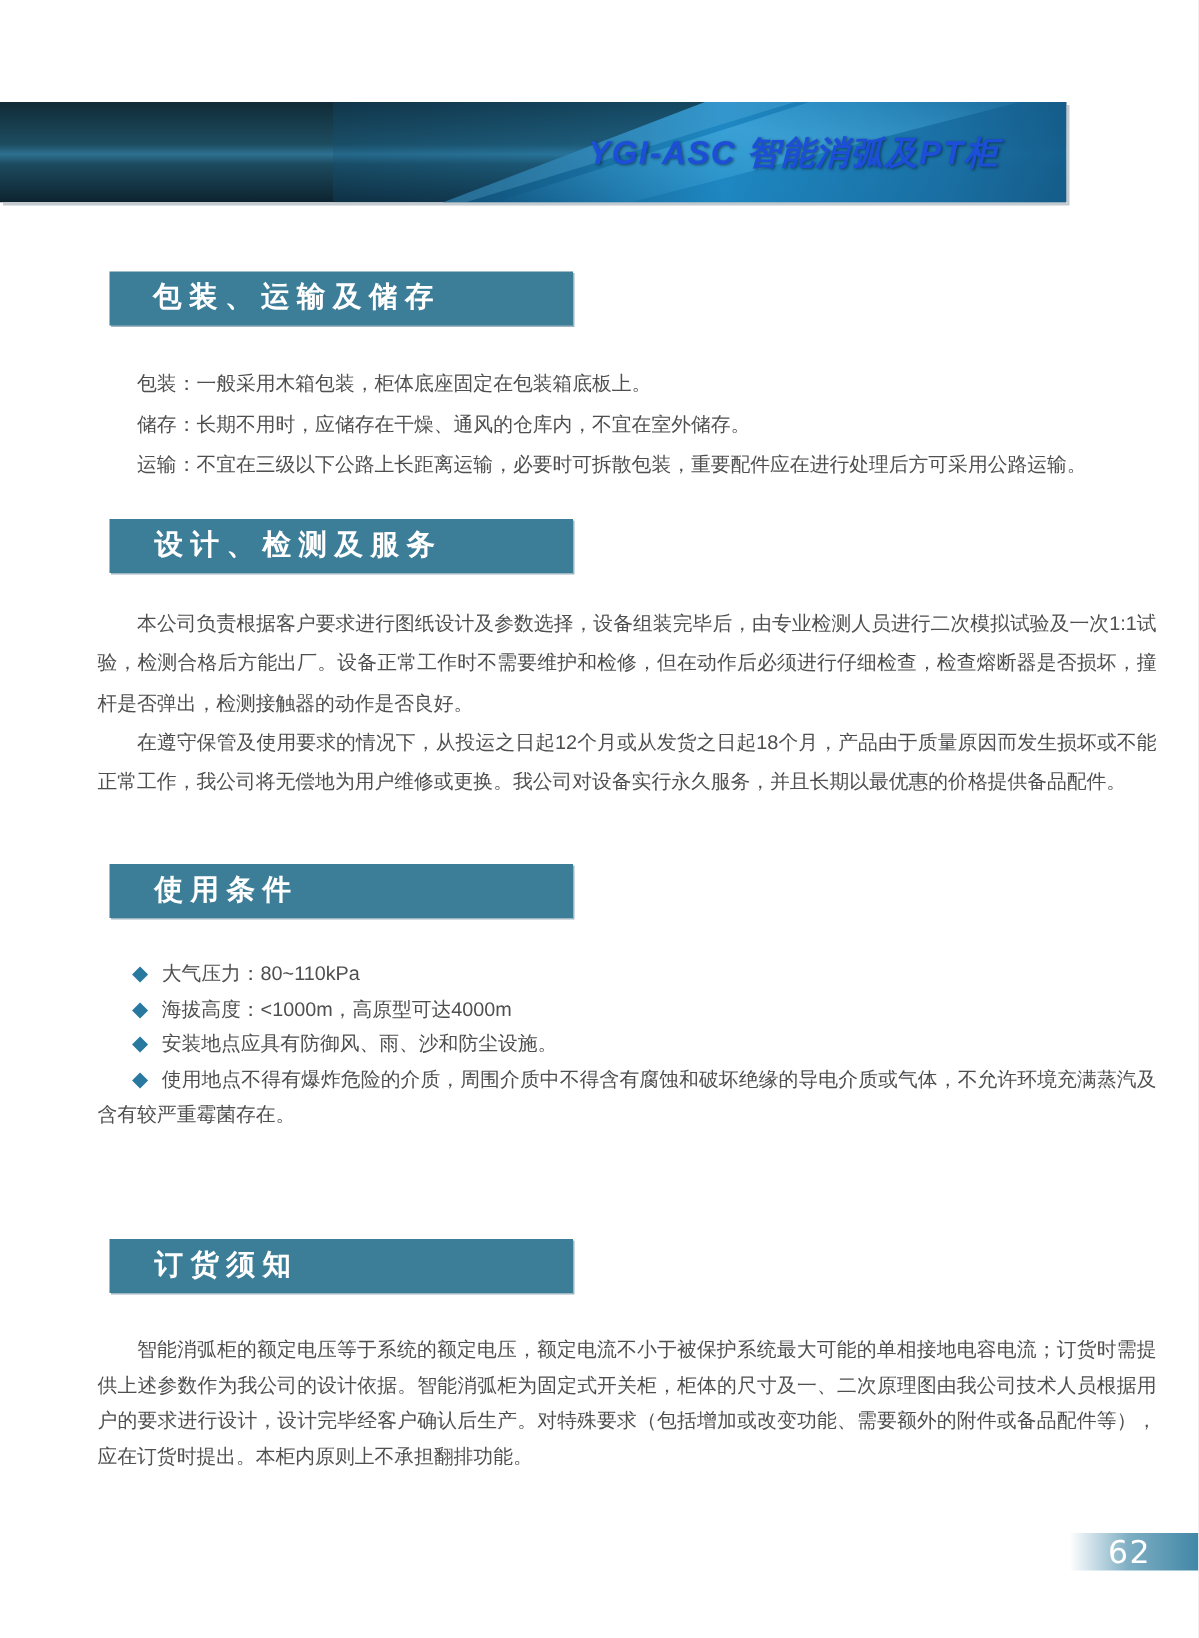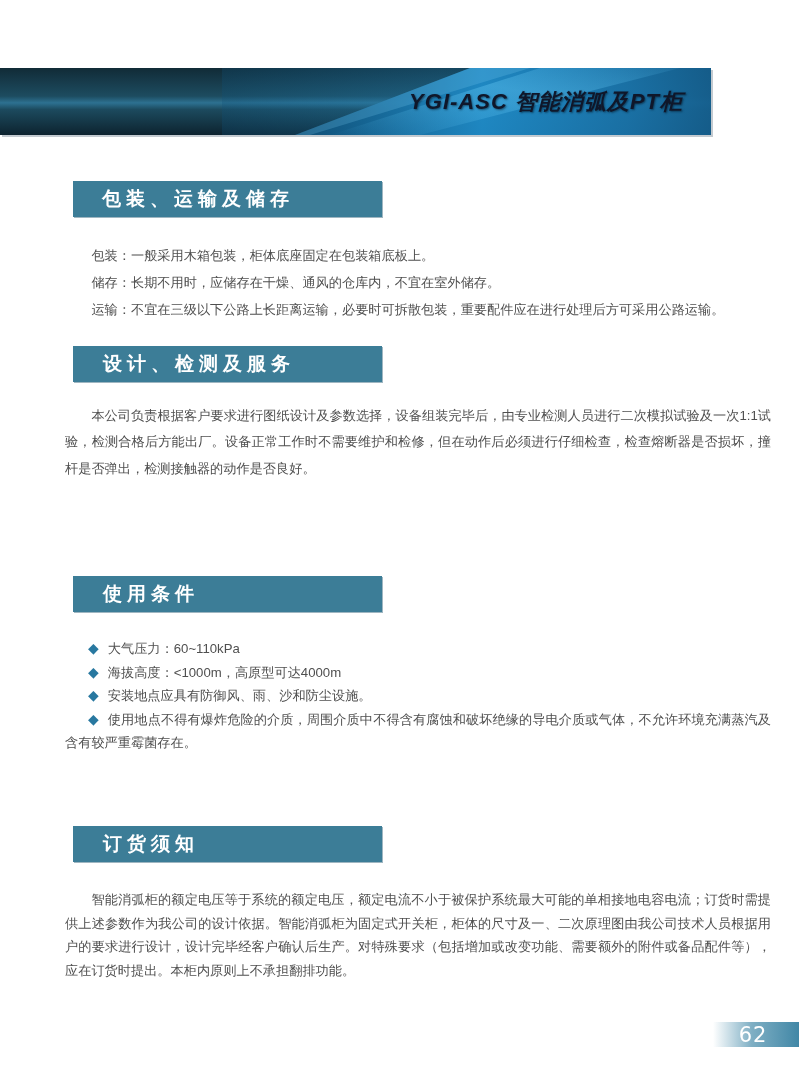--- a/index.html
+++ b/index.html
@@ -15,22 +15,22 @@
   
   .banner{
     position:absolute;top:68px;left:0;
     width:711px;height:67px;
     box-shadow:2px 2px 0 #c3cad0;
   }
   .banner svg{position:absolute;top:0;left:0;display:block;}
   .banner-title{
     position:absolute;top:0;left:0;right:0;bottom:0;
     display:flex;align-items:center;justify-content:flex-end;
-    padding-right:28px;
-    color:#0f172a;
+    padding-right:45px;
+    color:#1d4ed8;
     font-size:22px;font-weight:bold;font-style:italic;
     letter-spacing:1px;
     text-shadow:1px 1px 2px rgba(0,20,35,.55);
     white-space:nowrap;
   }
 
   
   .sec-heading{
     position:absolute;left:73px;width:309px;height:36px;
     background:#3c7d97;
@@ -117,25 +117,26 @@
   <div class="sec-heading h-sec1">包装、运输及储存</div>
   <div class="body-block b-sec1">
     <p>包装：一般采用木箱包装，柜体底座固定在包装箱底板上。</p>
     <p>储存：长期不用时，应储存在干燥、通风的仓库内，不宜在室外储存。</p>
     <p>运输：不宜在三级以下公路上长距离运输，必要时可拆散包装，重要配件应在进行处理后方可采用公路运输。</p>
   </div>
 
   <div class="sec-heading h-sec2">设计、检测及服务</div>
   <div class="body-block b-sec2">
     <p>本公司负责根据客户要求进行图纸设计及参数选择，设备组装完毕后，由专业检测人员进行二次模拟试验及一次1:1试验，检测合格后方能出厂。设备正常工作时不需要维护和检修，但在动作后必须进行仔细检查，检查熔断器是否损坏，撞杆是否弹出，检测接触器的动作是否良好。</p>
+    <p>在遵守保管及使用要求的情况下，从投运之日起12个月或从发货之日起18个月，产品由于质量原因而发生损坏或不能正常工作，我公司将无偿地为用户维修或更换。我公司对设备实行永久服务，并且长期以最优惠的价格提供备品配件。</p>
   </div>
 
   <div class="sec-heading h-sec3">使用条件</div>
   <div class="body-block bullet-block">
-    <p><span class="diamond">◆</span><span>大气压力：60~110kPa</span></p>
+    <p><span class="diamond">◆</span><span>大气压力：80~110kPa</span></p>
     <p><span class="diamond">◆</span><span>海拔高度：&lt;1000m，高原型可达4000m</span></p>
     <p><span class="diamond">◆</span><span>安装地点应具有防御风、雨、沙和防尘设施。</span></p>
     <p><span class="diamond">◆</span><span>使用地点不得有爆炸危险的介质，周围介质中不得含有腐蚀和破坏绝缘的导电介质或气体，不允许环境充满蒸汽及含有较严重霉菌存在。</span></p>
   </div>
 
   <div class="sec-heading h-sec4">订货须知</div>
   <div class="body-block b-sec4">
     <p>智能消弧柜的额定电压等于系统的额定电压，额定电流不小于被保护系统最大可能的单相接地电容电流；订货时需提供上述参数作为我公司的设计依据。智能消弧柜为固定式开关柜，柜体的尺寸及一、二次原理图由我公司技术人员根据用户的要求进行设计，设计完毕经客户确认后生产。对特殊要求（包括增加或改变功能、需要额外的附件或备品配件等），应在订货时提出。本柜内原则上不承担翻排功能。</p>
   </div>
 

